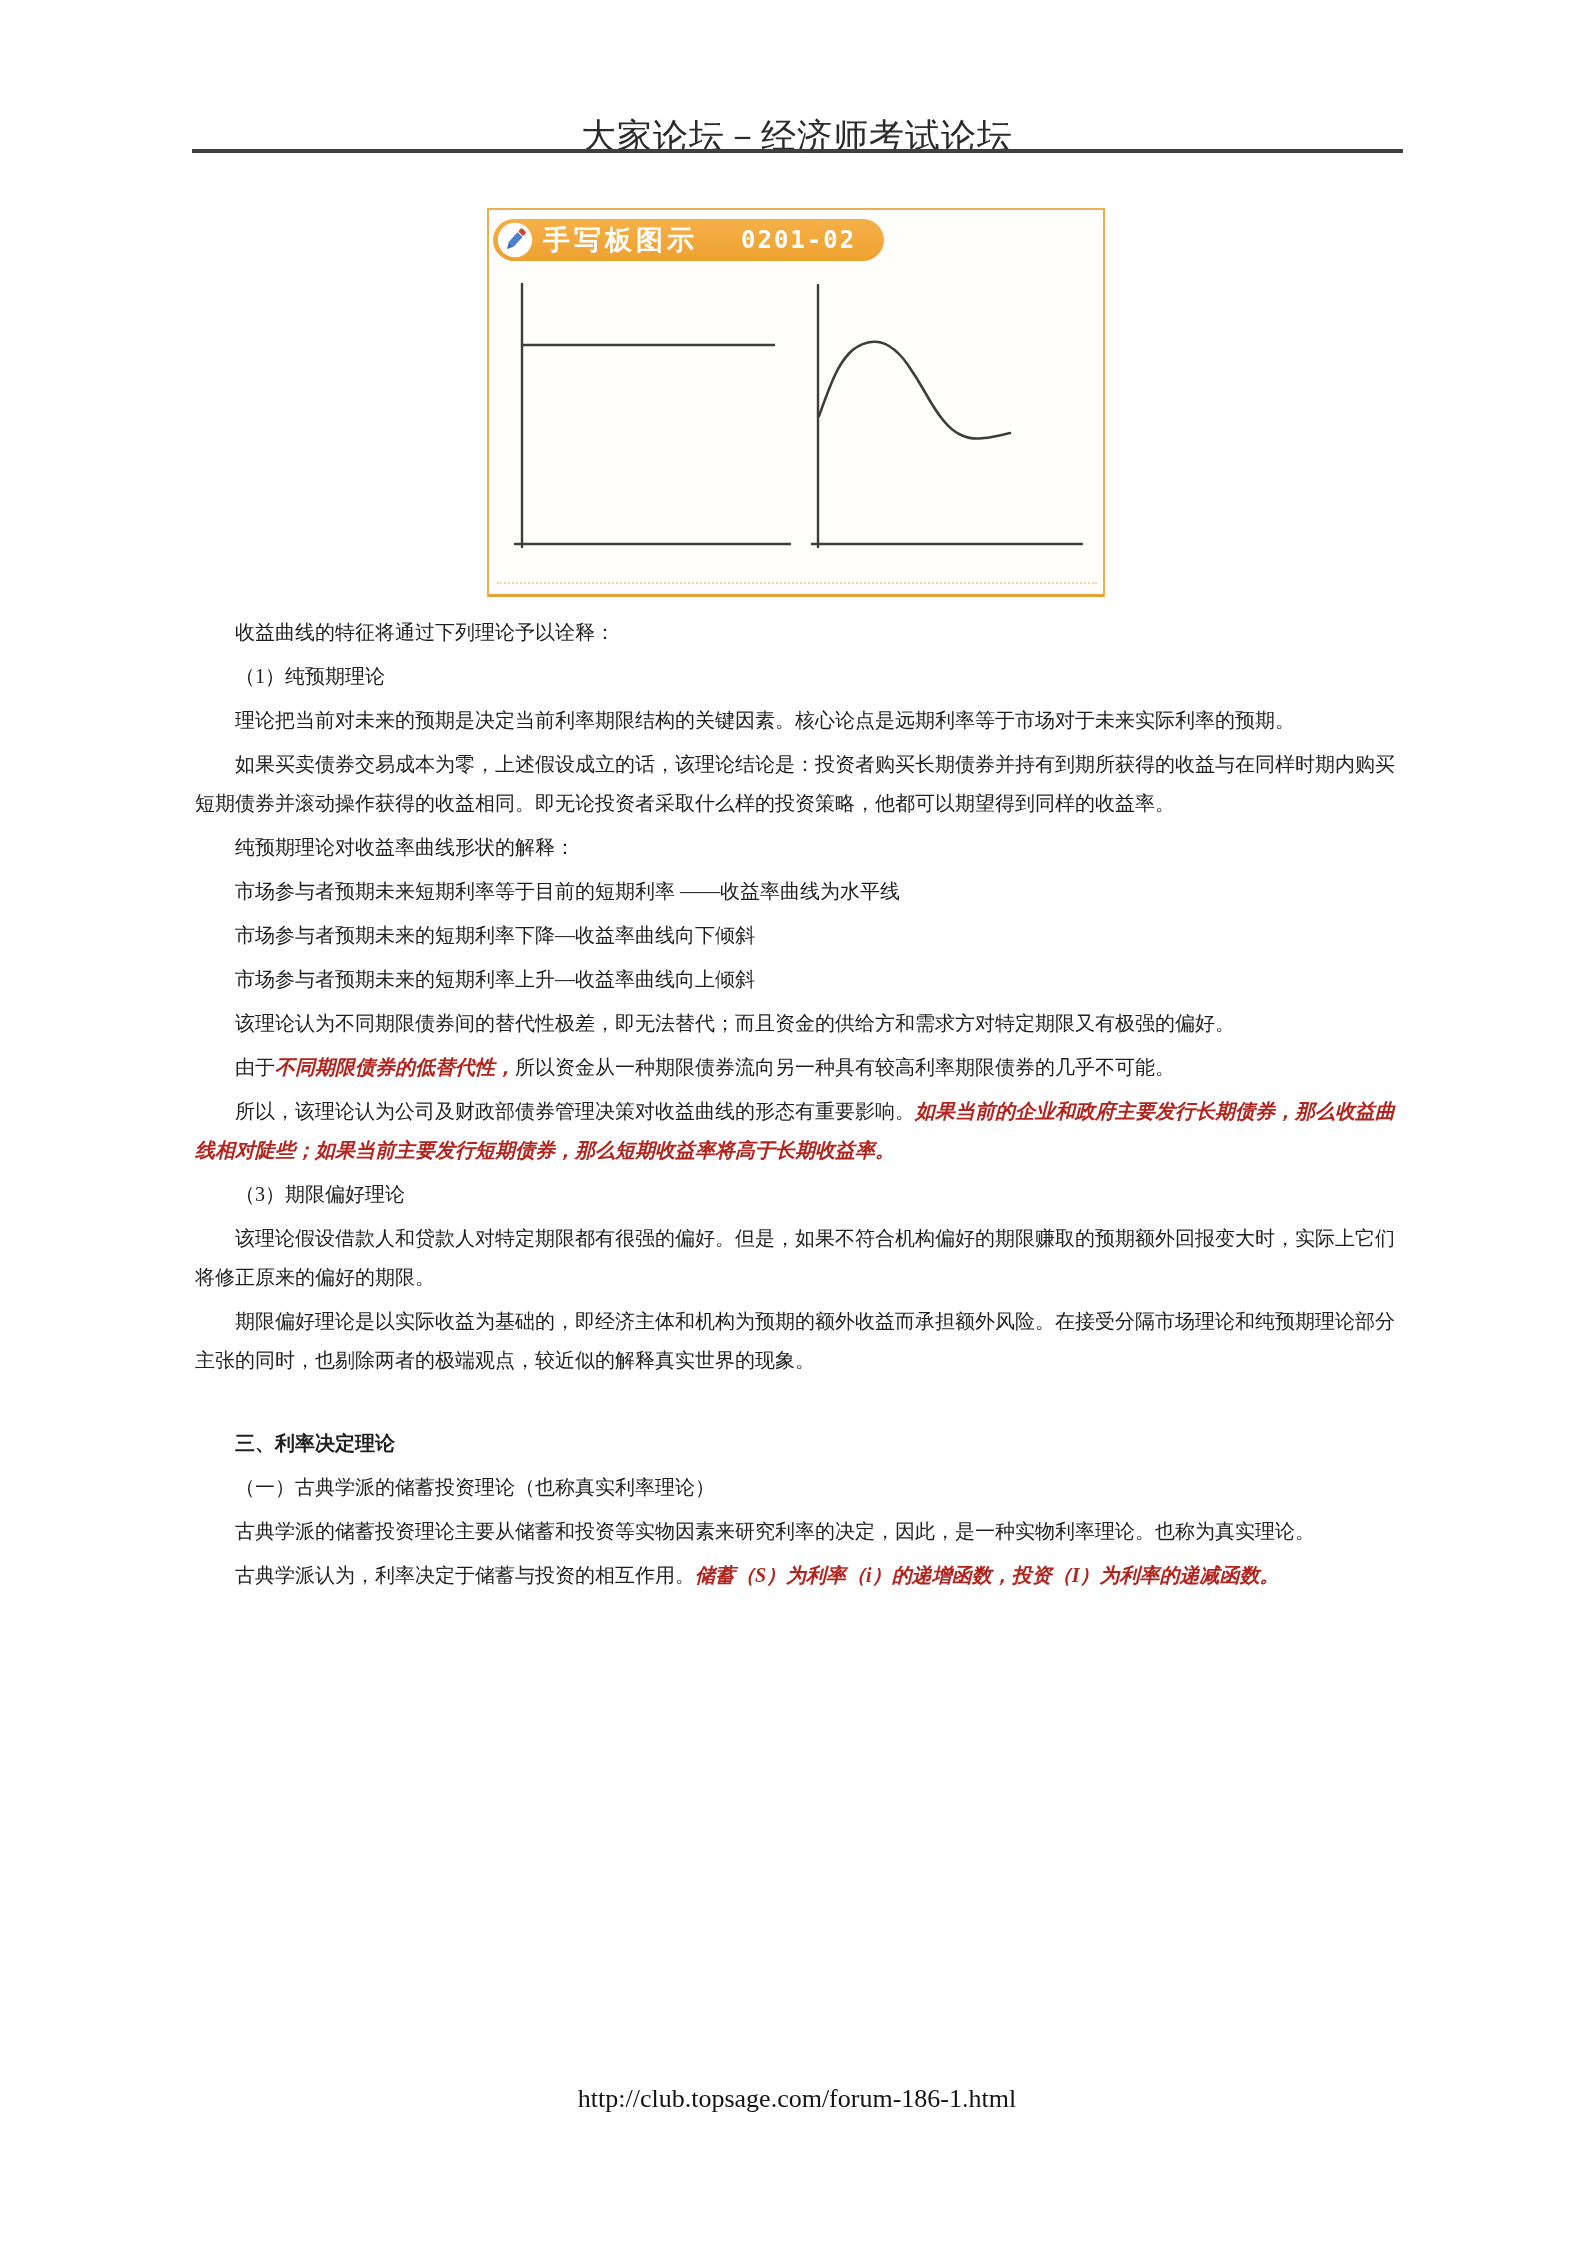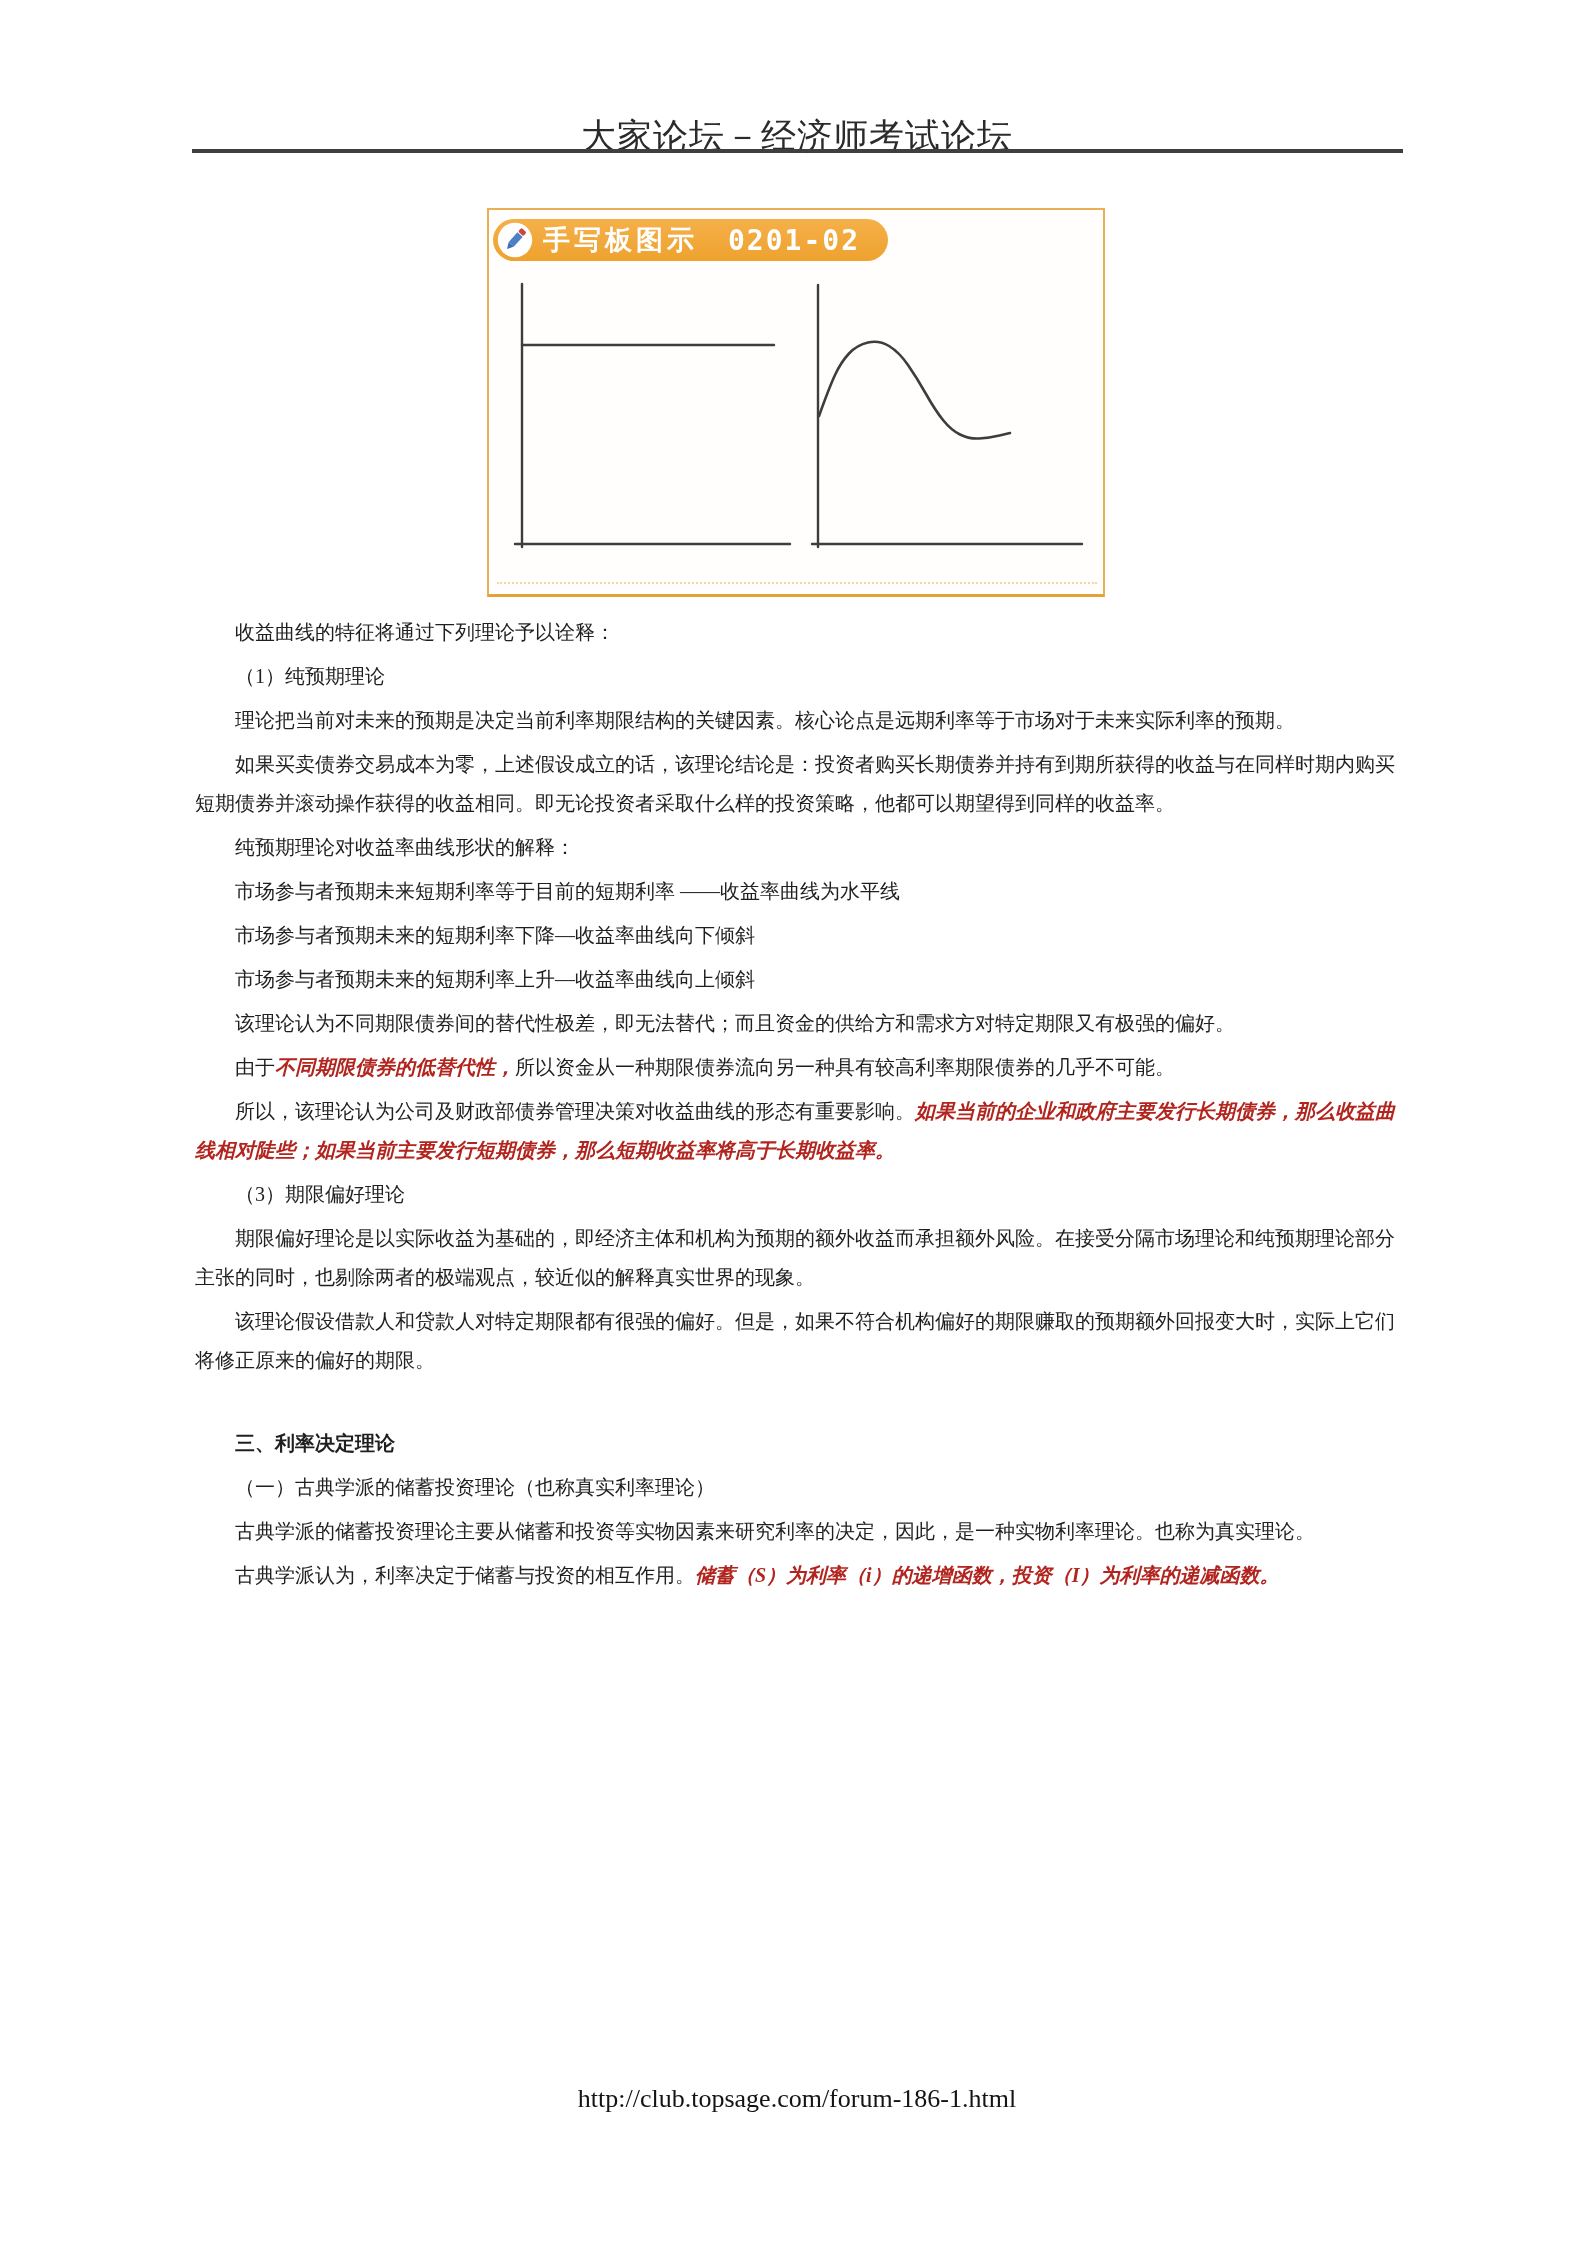--- a/index.html
+++ b/index.html
@@ -13,21 +13,21 @@
                background:#3f3f3f;}
 
   
   .figure{position:absolute;left:487px;top:208px;width:618px;height:389px;box-sizing:border-box;
           border:2px solid #ecae55;border-bottom:3px solid #e2a239;background:#fffefc;}
   .titlebar{position:absolute;left:4px;top:9px;height:42px;border-radius:21px;
             background:linear-gradient(#f5b049,#eea22f);display:flex;align-items:center;
             padding:0 28px 0 4px;color:#ffffff;
             font-family:"Liberation Sans","DejaVu Sans",sans-serif;white-space:nowrap;}
   .titlebar .t1{font-size:27px;font-weight:bold;letter-spacing:4px;margin-left:10px;}
-  .titlebar .t2{font-size:28px;font-weight:bold;letter-spacing:2px;margin-left:30px;
+  .titlebar .t2{font-size:24px;font-weight:bold;letter-spacing:2px;margin-left:43px;
                 font-family:"DejaVu Sans Mono","Liberation Mono",monospace;}
   .icon-circle{width:36px;height:36px;flex:0 0 auto;}
   .fig-svg{position:absolute;left:0;top:0;}
   .dotline{position:absolute;left:8px;top:372px;width:600px;height:0;
            border-top:2px dotted #f2d7a2;}
 
   
   .body-text{position:absolute;left:195px;top:613px;width:1208px;
              font-size:20px;line-height:39px;text-align:left;}
   .para{margin:0 0 5px 0;text-indent:2em;}
@@ -81,22 +81,22 @@
       <p class="para"><span>理论把当前对未来的预期是决定当前利率期限结构的关键因素。核心论点是远期利率等于市场对于未来实际利率的预期。</span></p>
       <p class="para"><span>如果买卖债券交易成本为零，上述假设成立的话，该理论结论是：投资者购买长期债券并持有到期所获得的收益与在同样时期内购买短期债券并滚动操作获得的收益相同。即无论投资者采取什么样的投资策略，他都可以期望得到同样的收益率。</span></p>
       <p class="para"><span>纯预期理论对收益率曲线形状的解释：</span></p>
       <p class="para"><span>市场参与者预期未来短期利率等于目前的短期利率 ——收益率曲线为水平线</span></p>
       <p class="para"><span>市场参与者预期未来的短期利率下降—收益率曲线向下倾斜</span></p>
       <p class="para"><span>市场参与者预期未来的短期利率上升—收益率曲线向上倾斜</span></p>
       <p class="para"><span>该理论认为不同期限债券间的替代性极差，即无法替代；而且资金的供给方和需求方对特定期限又有极强的偏好。</span></p>
       <p class="para"><span>由于</span><span class="red">不同期限债券的低替代性，</span><span>所以资金从一种期限债券流向另一种具有较高利率期限债券的几乎不可能。</span></p>
       <p class="para"><span>所以，该理论认为公司及财政部债券管理决策对收益曲线的形态有重要影响。</span><span class="red">如果当前的企业和政府主要发行长期债券，那么收益曲线相对陡些；如果当前主要发行短期债券，那么短期收益率将高于长期收益率。</span></p>
       <p class="para"><span>（3）期限偏好理论</span></p>
+      <p class="para"><span>该理论假设借款人和贷款人对特定期限都有很强的偏好。但是，如果不符合机构偏好的期限赚取的预期额外回报变大时，实际上它们将修正原来的偏好的期限。</span></p>
       <p class="para"><span>期限偏好理论是以实际收益为基础的，即经济主体和机构为预期的额外收益而承担额外风险。在接受分隔市场理论和纯预期理论部分主张的同时，也剔除两者的极端观点，较近似的解释真实世界的现象。</span></p>
-      <p class="para"><span>该理论假设借款人和贷款人对特定期限都有很强的偏好。但是，如果不符合机构偏好的期限赚取的预期额外回报变大时，实际上它们将修正原来的偏好的期限。</span></p>
       <div class="spacer"></div>
       <p class="para bold"><span>三、利率决定理论</span></p>
       <p class="para"><span>（一）古典学派的储蓄投资理论（也称真实利率理论）</span></p>
       <p class="para"><span>古典学派的储蓄投资理论主要从储蓄和投资等实物因素来研究利率的决定，因此，是一种实物利率理论。也称为真实理论。</span></p>
       <p class="para"><span>古典学派认为，利率决定于储蓄与投资的相互作用。</span><span class="red">储蓄（S）为利率（i）的递增函数，投资（I）为利率的递减函数。</span></p>
     </main>
 
   <div class="footer">
     <span>http://club.topsage.com/forum-186-1.html</span>
   </div>

